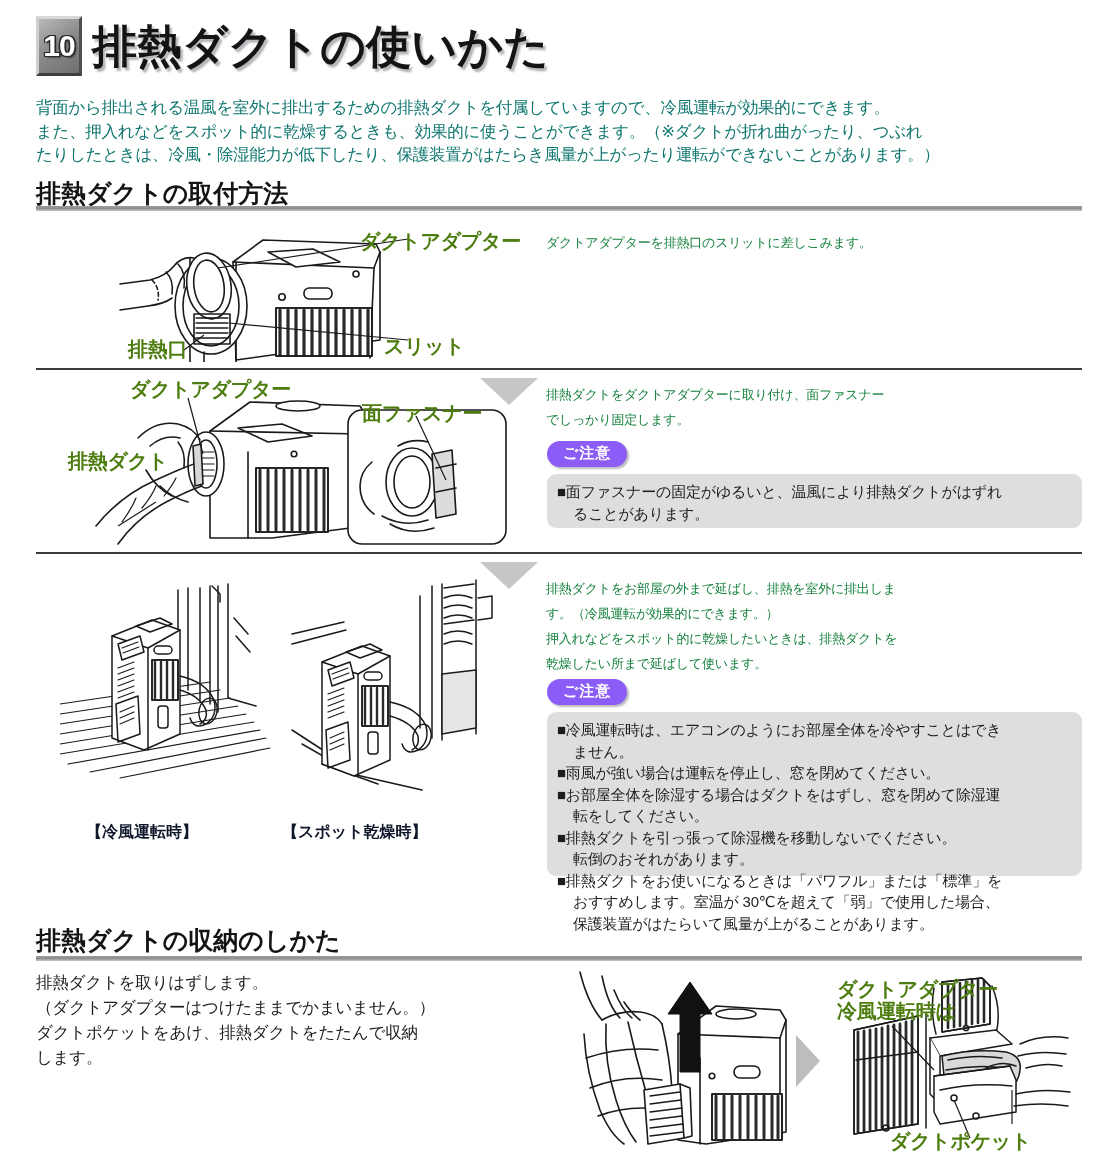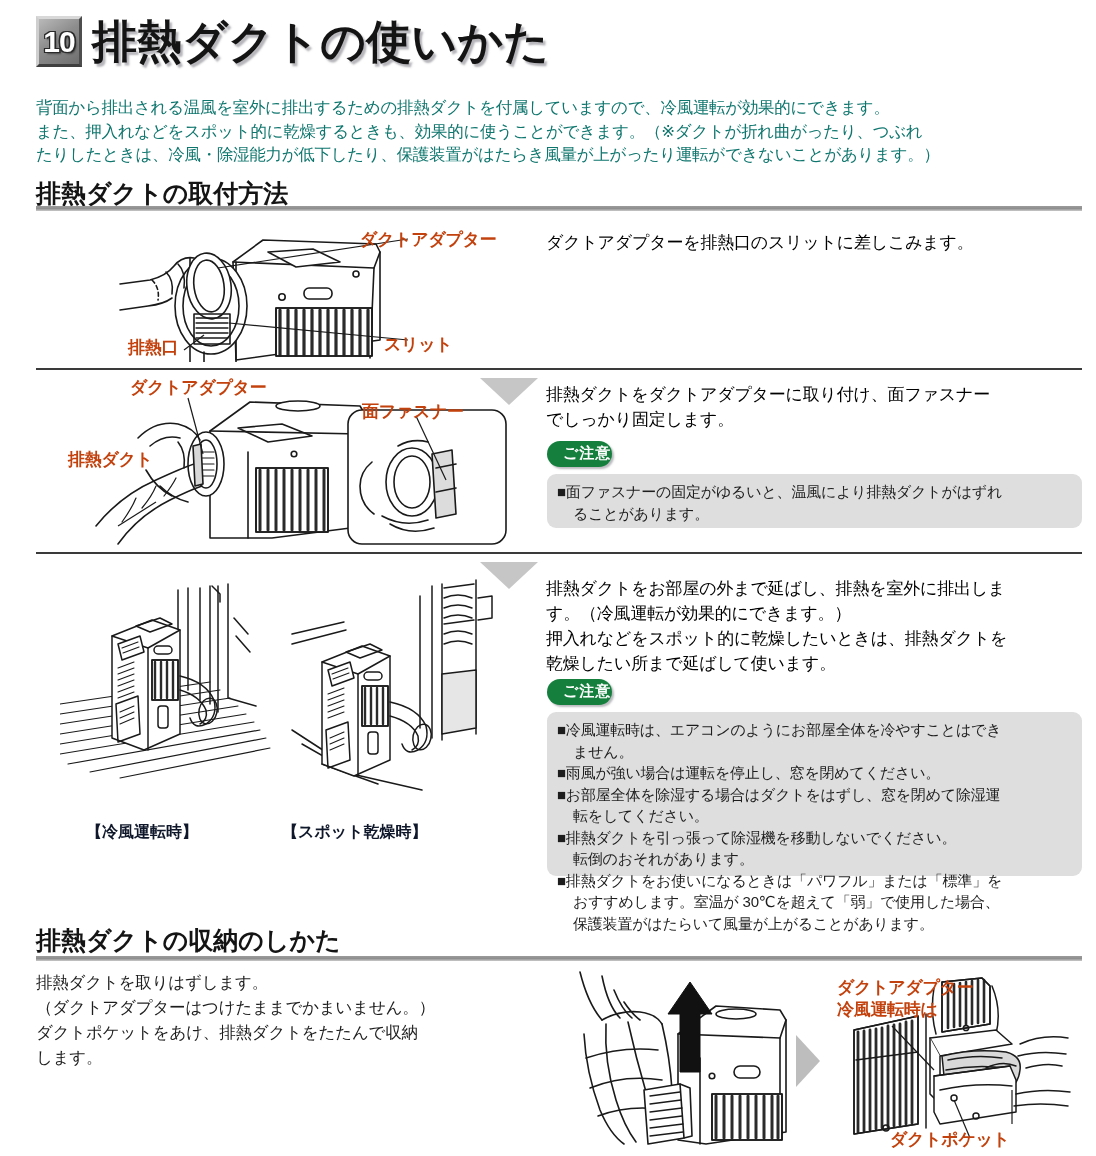--- a/index.html
+++ b/index.html
@@ -25,21 +25,21 @@
   
   .title-row {
     position: absolute;
     left: 36px;
     top: 16px;
     display: flex;
     align-items: center;
   }
   .num-badge {
     width: 46px;
-    height: 51px;
+    height: 60px;
     background: linear-gradient(145deg, #b9b9b9 0%, #8d8d8d 45%, #6f6f6f 100%);
     border-top: 3px solid #d8d8d8;
     border-left: 3px solid #cfcfcf;
     border-right: 3px solid #4d4d4d;
     border-bottom: 3px solid #3f3f3f;
     box-sizing: border-box;
     display: flex;
     align-items: center;
     justify-content: center;
     font-size: 30px;
@@ -101,35 +101,35 @@
     position: absolute;
     left: 36px;
     width: 1046px;
     height: 2px;
     background: #3a3a3a;
   }
 
   
   .step-text {
     position: absolute;
-    font-size: 17px;
+    font-size: 13px;
     line-height: 25px;
-    color: #000000;
+    color: #15803d;
     letter-spacing: -0.2px;
   }
   .step-text div { white-space: nowrap; }
 
   
   .caution-pill {
     position: absolute;
-    background: #15803d;
+    background: #8b5cf6;
     color: #ffffff;
     font-size: 15px;
     font-weight: bold;
-    padding: 3px 1px 4px 16px;
+    padding: 3px 16px 4px 16px;
     border-radius: 13px;
     letter-spacing: 1px;
     box-shadow: 2px 2px 2px rgba(120,120,130,0.5);
     white-space: nowrap;
   }
   .caution-box {
     position: absolute;
     background: #dedede;
     border-radius: 9px;
     font-size: 15px;
@@ -156,23 +156,23 @@
     border-top: 26px solid transparent;
     border-bottom: 26px solid transparent;
     border-left: 24px solid #bdbdbd;
   }
 
   
   .illus { position: absolute; }
   .illus svg { display: block; }
   .lbl {
     position: absolute;
-    font-size: 17px;
+    font-size: 20px;
     font-weight: bold;
-    color: #c2410c;
+    color: #4d7c0f;
     white-space: nowrap;
     letter-spacing: -0.3px;
   }
   .cap {
     position: absolute;
     font-size: 16px;
     font-weight: bold;
     color: #0f172a;
     white-space: nowrap;
   }

